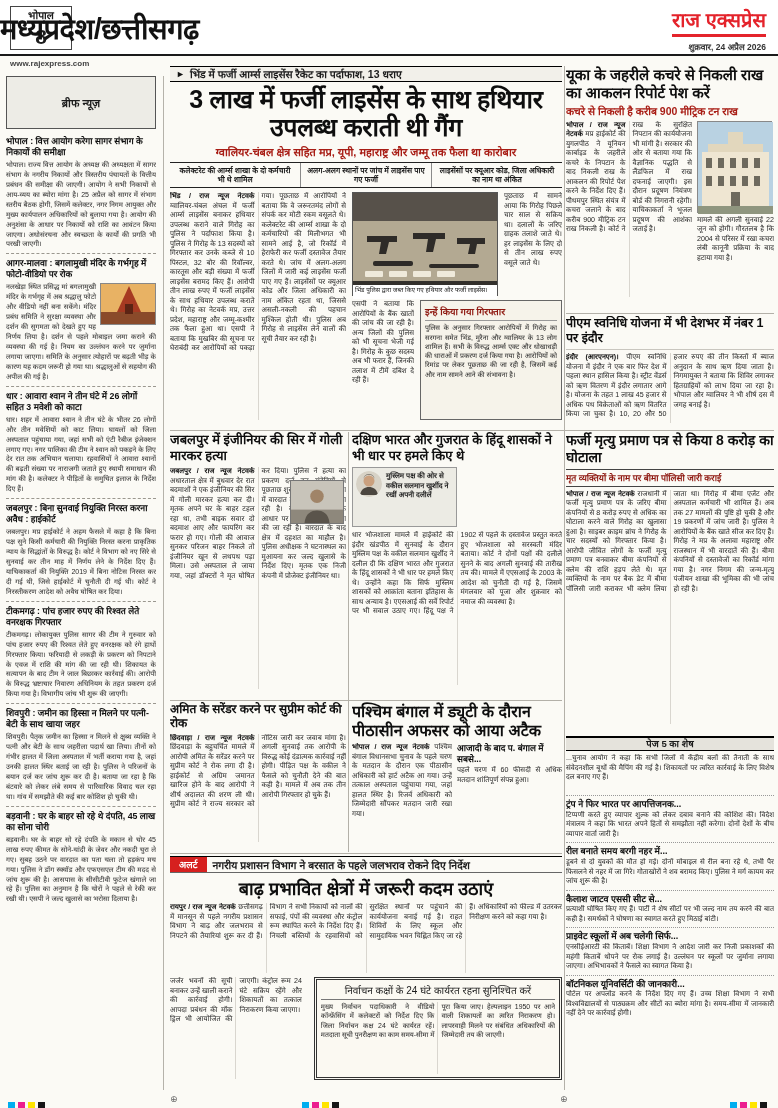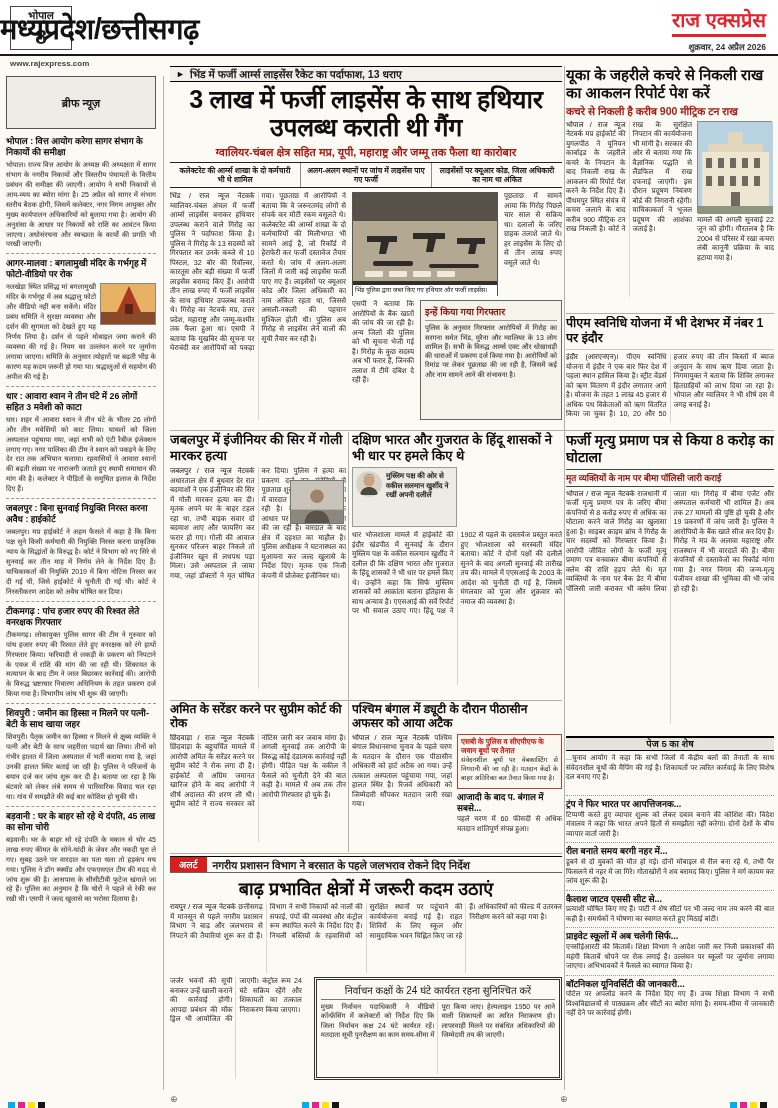--- a/index.html
+++ b/index.html
@@ -2,21 +2,21 @@
 <html lang="hi"><head>
 <meta charset="utf-8">
 <style>
 *{margin:0;padding:0;box-sizing:border-box}
 html,body{background:#8f8f8f}
 .page{position:relative;width:778px;height:1108px;margin:0 auto;background:#fbfaf5;font-family:"Liberation Sans","DejaVu Sans",sans-serif;color:#1c1c1c;overflow:hidden}
 .abs{position:absolute}
 .bt{font-size:7.1px;line-height:1.34;text-align:justify;overflow:hidden;color:#262626}
 .c2{column-count:2;column-gap:7px;column-rule:1px solid #d9d6cf}
 .c4{column-count:4;column-gap:7px;column-rule:1px solid #d9d6cf}
-.byline{font-weight:normal;color:#0d0d0d}
+.byline{font-weight:bold;color:#0d0d0d}
 .hr{position:absolute;background:#b3b0a8;height:1px}
 .vr{position:absolute;background:#b3b0a8;width:1px}
 
 .masthead{position:absolute;left:0;top:0;width:778px;height:56px;border-bottom:2.5px solid #1a1a1a;background:#fff}
 .edition{left:10px;top:6px;width:62px;height:44px;border:1px solid #444;text-align:center}
 .ed-city{font-size:10.5px;font-weight:bold;border-bottom:1px solid #777;padding:1px 0}
 .ed-page{font-size:21px;font-weight:bold;line-height:1.2}
 .mast-title{left:0;right:0;top:8px;text-align:left;font-size:29px;font-weight:800;color:#121212;letter-spacing:-.5px}
 .brand-block{right:12px;top:6px;text-align:right}
 .brand-name{font-size:20px;font-weight:800;color:#e4232b;border-bottom:3px solid #e4232b;display:inline-block;padding-bottom:1px}
@@ -302,31 +302,27 @@
 
   <div class="amit abs">
     <div class="hl13" style="font-size:12px">अमित के सरेंडर करने पर सुप्रीम कोर्ट की रोक</div>
     <div class="bt c2" style="height:108px;margin-top:3px">
       <span class="byline">छिंदवाड़ा / राज न्यूज नेटवर्क</span>
       <span>छिंदवाड़ा के बहुचर्चित मामले में आरोपी अमित के सरेंडर करने पर सुप्रीम कोर्ट ने रोक लगा दी है। हाईकोर्ट से अग्रिम जमानत खारिज होने के बाद आरोपी ने शीर्ष अदालत की शरण ली थी। सुप्रीम कोर्ट ने राज्य सरकार को नोटिस जारी कर जवाब मांगा है। अगली सुनवाई तक आरोपी के विरुद्ध कोई दंडात्मक कार्रवाई नहीं होगी। पीड़ित पक्ष के वकील ने फैसले को चुनौती देने की बात कही है। मामले में अब तक तीन आरोपी गिरफ्तार हो चुके हैं।</span>
     </div>
   </div>
 
   <div class="bengal abs">
-    <div class="hl13" style="font-size:12px">पश्चिम बंगाल में ड्यूटी के दौरान पीठासीन अफसर को आया अटैक</div>
+    <div class="hl13" style="font-size:16px">पश्चिम बंगाल में ड्यूटी के दौरान पीठासीन अफसर को आया अटैक</div>
     <div class="bengal-row">
       <div class="bt" style="width:100px;height:110px">
         <span class="byline">भोपाल / राज न्यूज नेटवर्क</span>
         <span>पश्चिम बंगाल विधानसभा चुनाव के पहले चरण के मतदान के दौरान एक पीठासीन अधिकारी को हार्ट अटैक आ गया। उन्हें तत्काल अस्पताल पहुंचाया गया, जहां हालत स्थिर है। रिजर्व अधिकारी को जिम्मेदारी सौंपकर मतदान जारी रखा गया।</span>
       </div>
       <div style="width:105px">
-        <div class="minibox">
-          <div class="minibox-title">एसबी के पुलिस व सीएपीएफ के जवान बूथों पर तैनात</div>
-          <div class="bt" style="font-size:6.6px;height:30px">संवेदनशील बूथों पर वेबकास्टिंग से निगरानी की जा रही है। मतदान केंद्रों के बाहर अतिरिक्त बल तैनात किया गया है।</div>
-        </div>
         <div class="sub2">आजादी के बाद प. बंगाल में सबसे...</div>
         <div class="bt" style="height:30px">पहले चरण में 60 फीसदी से अधिक मतदान शांतिपूर्ण संपन्न हुआ।</div>
       </div>
     </div>
   </div>
 
   <div class="p1-banner abs">पेज 5 का शेष</div>
   <div class="p1-rest abs">
     <div class="bt" style="height:42px;border-bottom:1px dotted #999;padding-bottom:2px">...चुनाव आयोग ने कहा कि सभी जिलों में केंद्रीय बलों की तैनाती के साथ संवेदनशील बूथों की मैपिंग की गई है। शिकायतों पर त्वरित कार्रवाई के लिए विशेष दल बनाए गए हैं।</div>
     <div class="p1-story">

